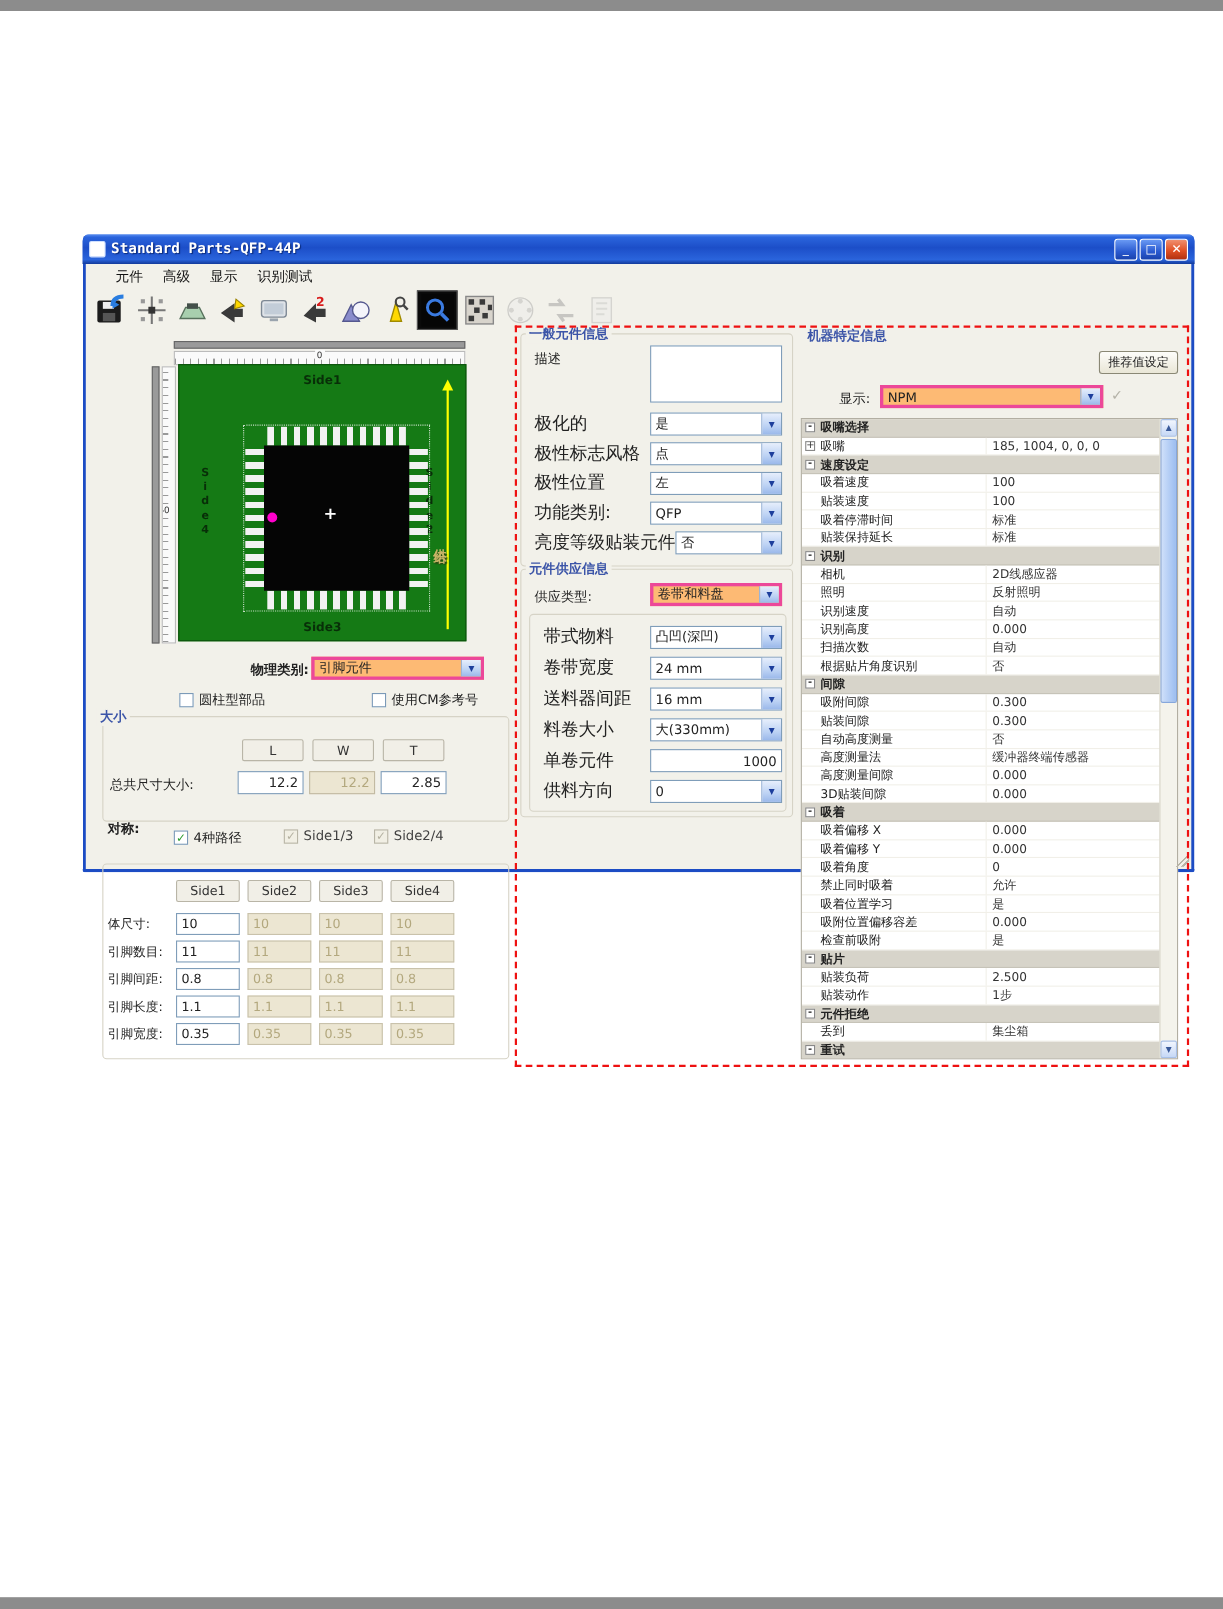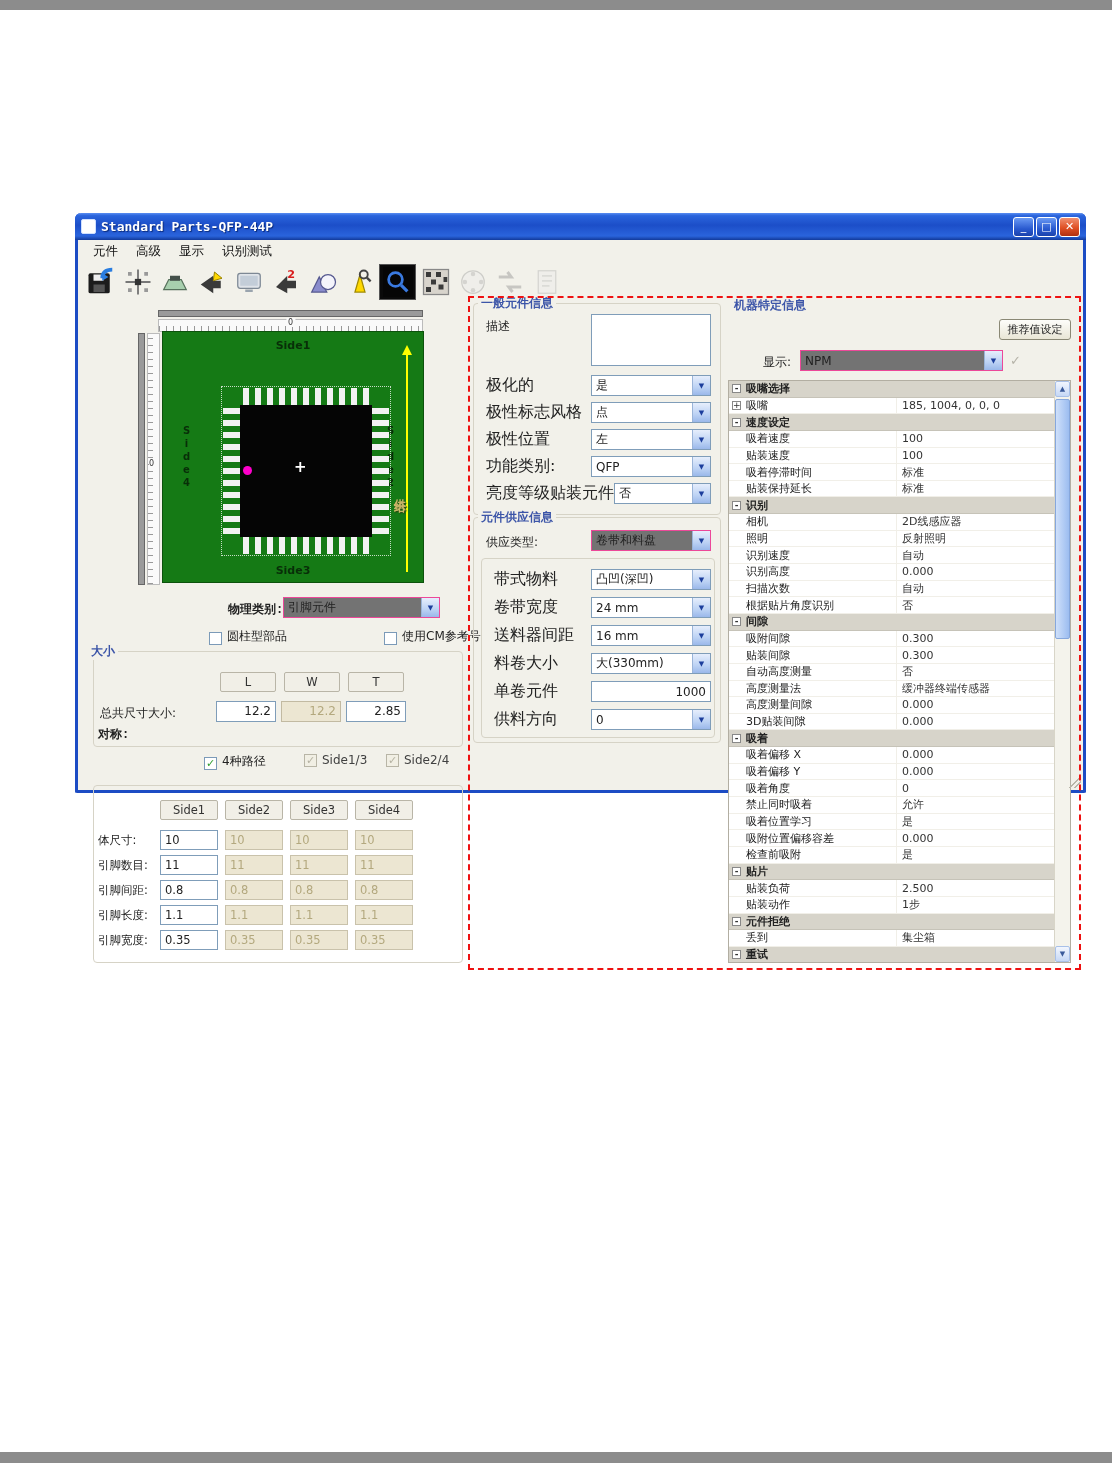--- a/index.html
+++ b/index.html
@@ -10,21 +10,21 @@
 
   
   #window{position:absolute;left:75px;top:213px;width:1011px;height:580px;background:#f2f1ea;border:3px solid #1c4cc4;border-top:none;border-radius:6px 6px 2px 2px;box-sizing:border-box;}
   #titlebar{position:absolute;left:-3px;top:0;width:1011px;height:27px;border-radius:6px 6px 0 0;background:linear-gradient(180deg,#5a8ef2 0%,#2a64dc 10%,#1c4ec8 45%,#2a64dc 85%,#123a9a 100%);display:flex;align-items:center;padding:0 6px;box-sizing:border-box;}
   #app-icon{width:13px;height:13px;background:#fff;border:1px solid #cfe0ff;border-radius:2px;margin-right:5px;}
   #title-text{color:#fff;font-family:"DejaVu Sans Mono","Liberation Mono",monospace;font-weight:bold;font-size:13px;text-shadow:1px 1px 1px #0a2a7a;flex:1;}
   .tb-btn{width:21px;height:20px;border:1px solid #fff;border-radius:3px;margin-left:2px;color:#fff;font-size:11px;line-height:18px;text-align:center;box-sizing:border-box;}
   .tb-blue{background:linear-gradient(180deg,#6a9af4,#2a5ad0 60%,#1a42ac);}
   .tb-red{background:linear-gradient(180deg,#f09070,#e05024 55%,#b03010);font-weight:bold;}
 
-  #menubar{position:absolute;left:0;top:27px;width:100%;height:22px;display:flex;align-items:center;padding-left:6px;box-sizing:border-box;}
+  #menubar{position:absolute;left:0;top:27px;width:100%;height:22px;display:flex;align-items:center;padding-left:18px;box-sizing:border-box;}
   .menu-item{padding:2px 9px;font-size:12.5px;color:#111;}
   #toolbar{position:absolute;left:0;top:49px;width:100%;height:40px;display:flex;align-items:center;padding-left:5px;box-sizing:border-box;}
   .tool{width:35px;height:34px;display:flex;align-items:center;justify-content:center;margin-right:2px;}
   .tool svg{width:30px;height:30px;}
   .tool.disabled{opacity:.4;filter:grayscale(1);}
   .tool.pressed{background:#0a0a0a;border:1px solid #555;}
 
   
   .hbar{position:absolute;left:80px;top:97px;width:265px;height:7px;background:#9a9a9a;border:1px solid #666;box-sizing:border-box;}
   .hruler{position:absolute;left:80px;top:106px;width:265px;height:13px;background:#fafafa;border:1px solid #bbb;box-sizing:border-box;background-image:repeating-linear-gradient(90deg,#999 0 1px,transparent 1px 7px);background-size:100% 5px;background-position:0 100%;background-repeat:no-repeat;}
@@ -41,29 +41,29 @@
   .pins.h{width:126px;height:17px;background:repeating-linear-gradient(90deg,#f2f2f2 0 6px,transparent 6px 12px);}
   .pins.v{width:17px;height:126px;background:repeating-linear-gradient(0deg,#f2f2f2 0 6px,transparent 6px 12px);}
   #polarity-dot{position:absolute;left:80px;top:134px;width:9px;height:9px;border-radius:50%;background:#ff00cc;}
   #center-cross{position:absolute;left:131px;top:128px;color:#fff;font-size:15px;line-height:15px;font-weight:bold;}
   #supply-arrow-line{position:absolute;left:243px;top:22px;width:2px;height:218px;background:#ffff00;}
   #supply-arrow-head{position:absolute;left:239px;top:13px;width:0;height:0;border-left:5px solid transparent;border-right:5px solid transparent;border-bottom:10px solid #ffff00;}
   #supply-label{position:absolute;left:228px;top:158px;writing-mode:vertical-rl;text-orientation:upright;color:#c9b467;font-size:12px;font-weight:bold;text-shadow:1px 1px 1px #2a4a10;}
 
   
   .lbl{position:absolute;font-size:12px;color:#222;white-space:nowrap;}
-  .lbl.bold{font-weight:bold;font-family:Liberation Mono, monospace;}
+  .lbl.bold{font-weight:bold;}
   .sect-title{position:absolute;color:#3c55a8;font-weight:bold;font-size:12px;background:#f2f1ea;padding:0 3px;z-index:2;white-space:nowrap;}
   .gbox{position:absolute;border:1px solid #d6d3c6;border-radius:4px;box-sizing:border-box;}
-  .combo{position:absolute;height:21px;background:#737373;border:1px solid #ec4899;box-sizing:border-box;display:flex;align-items:center;}
+  .combo{position:absolute;height:21px;background:#fdba74;border:3px solid #ec4899;box-sizing:border-box;display:flex;align-items:center;}
   .combo .val{flex:1;padding:0 4px;font-size:12px;white-space:nowrap;overflow:hidden;}
   .combo .btn{width:17px;height:100%;background:linear-gradient(180deg,#e6eefc,#bcd2f4 60%,#9ab8ea);border-left:1px solid #9ab4d8;display:flex;align-items:center;justify-content:center;font-size:7px;color:#1c3e9c;}
   .tinput{position:absolute;height:21px;background:#fff;border:1px solid #7f9db9;box-sizing:border-box;font-size:12px;text-align:right;padding:2px 4px;}
   .tinput.dis{background:#ece6d2;color:#b3a87e;border-color:#c2baa2;}
-  .cbrow{position:absolute;display:flex;align-items:flex-end;gap:5px;margin-left:46px;}
+  .cbrow{position:absolute;display:flex;align-items:center;gap:5px;}
   .cbox{width:13px;height:13px;background:#fff;border:1px solid #7b9ab8;box-sizing:border-box;font-size:11px;line-height:11px;text-align:center;color:#2f9e2f;font-weight:bold;}
   .cbrow.gray .cbox{background:#f1efe4;color:#b5b2a2;border-color:#b8b5a6;}
   .cbrow.gray .cblbl{color:#404040;}
   .hdr-cell{position:absolute;height:20px;background:#f1efe7;border:1px solid #b9b5a7;border-radius:2px;box-sizing:border-box;text-align:center;font-size:11.5px;color:#333;line-height:18px;}
   #dims-rows{position:absolute;left:20px;top:617px;width:350px;display:flex;flex-direction:column;gap:5px;}
   .trow{display:flex;align-items:center;height:20px;}
   .trow .tlabel{width:62px;font-size:11.5px;color:#222;white-space:nowrap;}
   .trow .tcell{width:58px;height:20px;box-sizing:border-box;margin-right:7px;font-size:11.5px;padding:2px 4px;line-height:15px;}
   .trow .tcell.on{background:#fff;border:1px solid #7f9db9;color:#222;}
   .trow .tcell.off{background:#ece6d2;border:1px solid #c9c2ab;color:#b3a87e;}
@@ -272,21 +272,21 @@
   <div class="sect-title" style="left:10px;top:430px;">大小</div>
   <div class="gbox" style="left:15px;top:438px;width:370px;height:96px;"></div>
   <div class="hdr-cell" style="left:142px;top:459px;width:56px;">L</div>
   <div class="hdr-cell" style="left:206px;top:459px;width:56px;">W</div>
   <div class="hdr-cell" style="left:270px;top:459px;width:56px;">T</div>
   <div class="lbl" style="left:22px;top:492px;">总共尺寸大小:</div>
   <div class="tinput" style="left:138px;top:488px;width:60px;">12.2</div>
   <div class="tinput dis" style="left:203px;top:488px;width:60px;">12.2</div>
   <div class="tinput" style="left:268px;top:488px;width:60px;">2.85</div>
 
-  <div class="lbl bold" style="left:20px;top:513px;">对称:</div>
+  <div class="lbl bold" style="left:20px;top:532px;">对称:</div>
   <div class="cbrow" style="left:80px;top:540px;">
     <span class="cbox">✓</span>
     <span class="cblbl">4种路径</span>
   </div>
   <div class="cbrow gray" style="left:180px;top:540px;">
     <span class="cbox">✓</span>
     <span class="cblbl">Side1/3</span>
   </div>
   <div class="cbrow gray" style="left:262px;top:540px;">
     <span class="cbox">✓</span>

